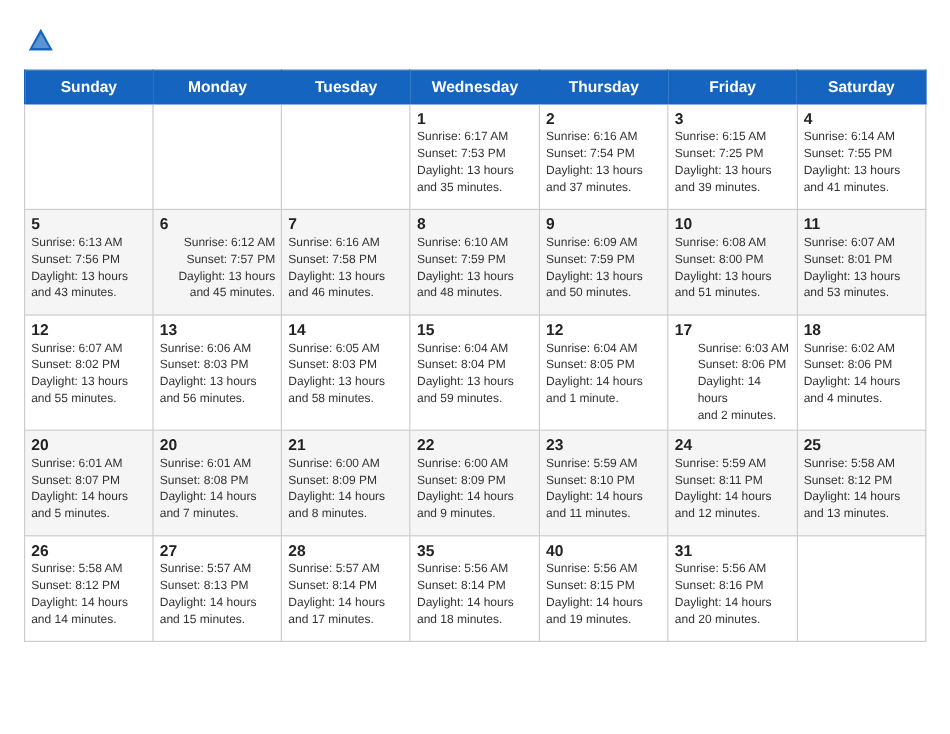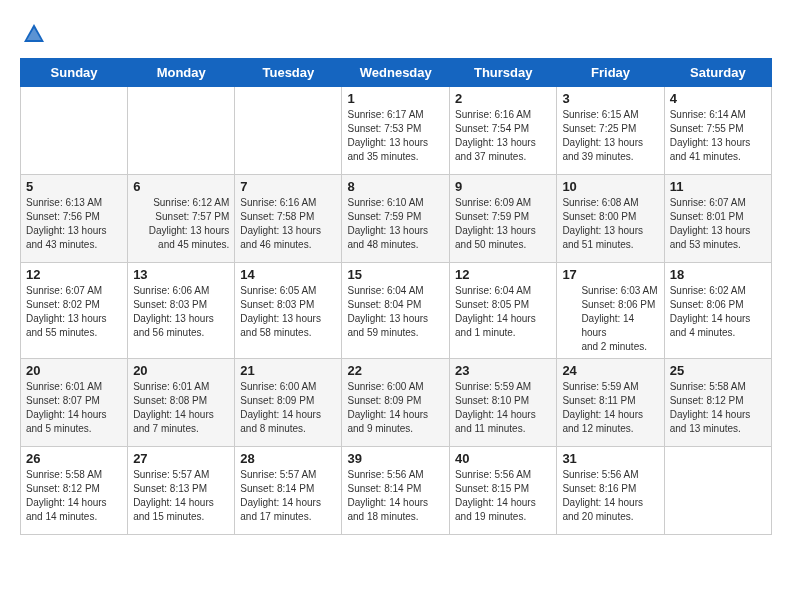--- a/index.html
+++ b/index.html
@@ -320,21 +320,21 @@
 and 15 minutes.</div>
         </td>
         <td>
           <div class="day-number">28</div>
           <div class="day-info" style="white-space: pre-line;">Sunrise: 5:57 AM
 Sunset: 8:14 PM
 Daylight: 14 hours
 and 17 minutes.</div>
         </td>
         <td>
-          <div class="day-number">39</div>
+          <div class="day-number">35</div>
           <div class="day-info" style="white-space: pre-line;">Sunrise: 5:56 AM
 Sunset: 8:14 PM
 Daylight: 14 hours
 and 18 minutes.</div>
         </td>
         <td>
           <div class="day-number">40</div>
           <div class="day-info" style="white-space: pre-line;">Sunrise: 5:56 AM
 Sunset: 8:15 PM
 Daylight: 14 hours

